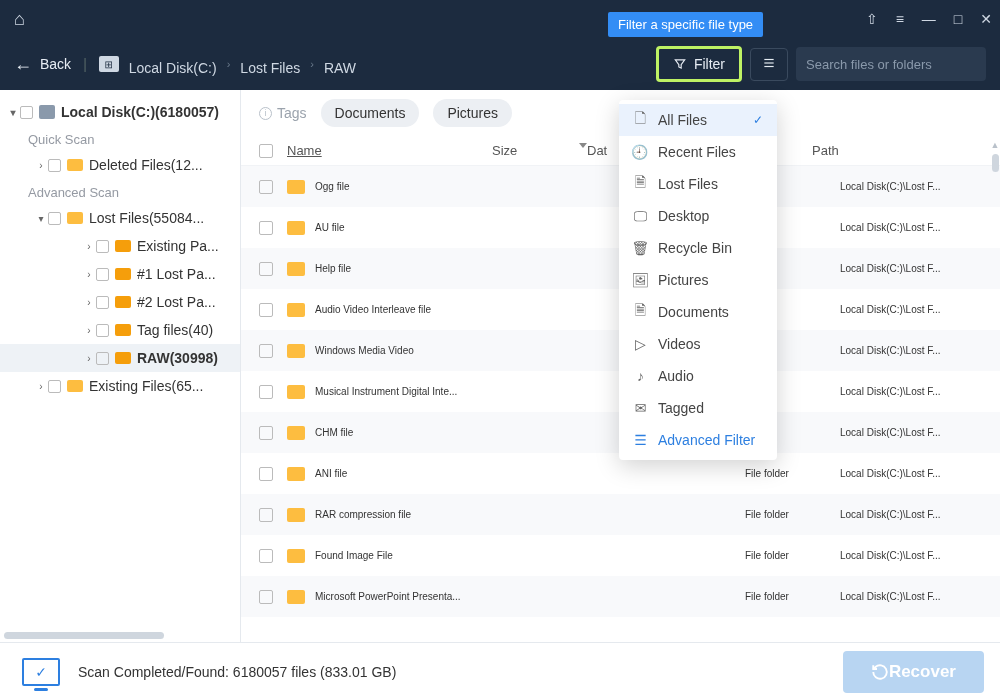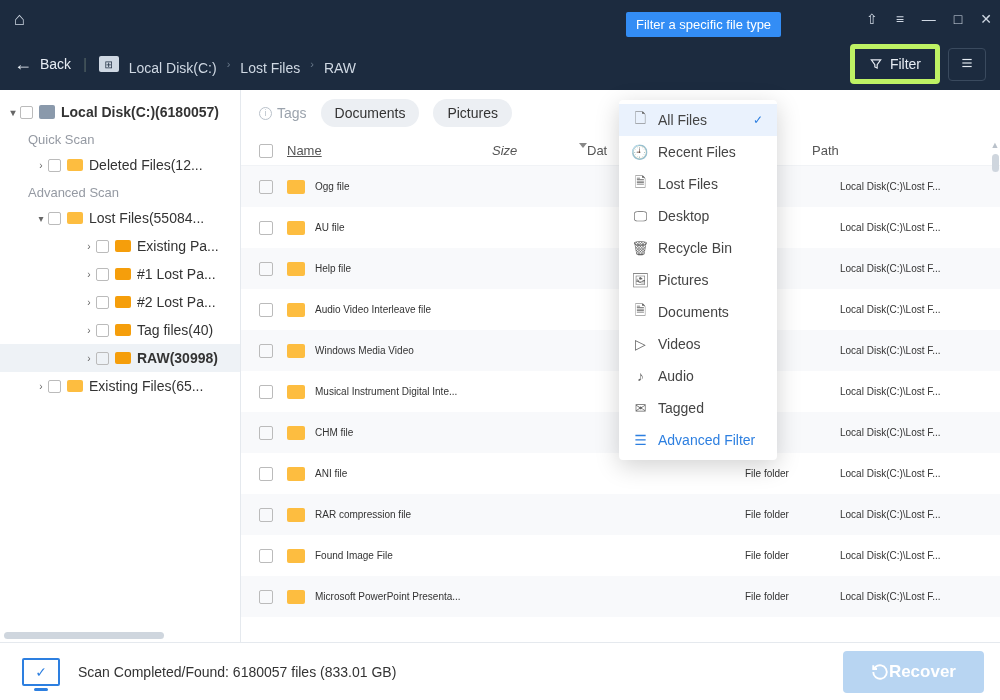--- a/index.html
+++ b/index.html
@@ -1,31 +1,31 @@
 <!DOCTYPE html>
 <html><head>
 <meta charset="utf-8">
 <style>
   * { box-sizing: border-box; margin: 0; padding: 0; font-family: -apple-system, "Segoe UI", Arial, sans-serif; }
   body { width: 1000px; height: 700px; overflow: hidden; background: #fff; position: relative; }
   .titlebar { height: 38px; background: #1c2b3f; display: flex; align-items: center; padding: 0 8px; position: relative; }
   .titlebar .home { color: #cfd8e3; font-size: 18px; margin-left: 6px; cursor: pointer; }
   .titlebar .right { position: absolute; right: 8px; display: flex; gap: 18px; color: #cfd8e3; font-size: 14px; }
   .titlebar .right span { cursor: pointer; }
-  .tooltip { position: absolute; left: 626px; top: 12px; background: #338df5; color: #fff; font-size: 13px; padding: 5px 10px; border-radius: 2px; z-index: 5; }
+  .tooltip { position: absolute; left: 608px; top: 12px; background: #338df5; color: #fff; font-size: 13px; padding: 5px 10px; border-radius: 2px; z-index: 5; }
   .toolbar { height: 52px; background: #1c2b3f; display: flex; align-items: center; padding: 0 14px; color: #e6ecf3; font-size: 14px; }
   .toolbar .back { display: flex; align-items: center; gap: 8px; cursor: pointer; }
   .toolbar .arrow { font-size: 18px; }
   .toolbar .sep { margin: 0 12px; color: #566; }
   .breadcrumb { display: flex; align-items: center; gap: 10px; color: #cfd8e3; font-size: 14px; }
   .breadcrumb .crumb { cursor: pointer; margin-top: 8px; }
   .breadcrumb .chev { color: #6a7a8c; font-size: 11px; }
   .disk-icon { display: inline-flex; width: 20px; height: 16px; background: #cfd8e3; border-radius: 2px; align-items: center; justify-content: center; color: #1c2b3f; font-size: 10px; }
   .toolbar .right { margin-left: auto; display: flex; align-items: center; gap: 8px; }
-  .filter-btn { border: 5px solid #bef264; padding: 7px 14px; border-radius: 4px; display: flex; align-items: center; gap: 7px; cursor: pointer; color: #e6ecf3; font-size: 14px; position: relative; }
+  .filter-btn { border: 3px solid #bef264; padding: 7px 14px; border-radius: 4px; display: flex; align-items: center; gap: 7px; cursor: pointer; color: #e6ecf3; font-size: 14px; position: relative; }
   .view-btn { border: 1px solid #3a4a5e; padding: 7px 10px; border-radius: 4px; cursor: pointer; color: #e6ecf3; position: relative; }
   .view-btn::after { content: ""; position: absolute; bottom: -7px; left: 50%; margin-left: -6px; border: 6px solid transparent; border-top-color: #e6ecf3; display: none; }
   .search { background: #2a3a4f; border-radius: 4px; display: flex; align-items: center; padding: 0 10px; height: 34px; width: 190px; color: #8a99ab; }
   .search input { background: transparent; border: none; outline: none; color: #e6ecf3; font-size: 13px; flex: 1; }
   .search input::placeholder { color: #8a99ab; }
   .main { display: flex; height: calc(700px - 38px - 52px - 58px); }
   .sidebar { width: 241px; border-right: 1px solid #e5e9ee; background: #fff; display: flex; flex-direction: column; }
   .tree { flex: 1; overflow: hidden; padding-top: 8px; font-size: 14px; }
   .tree .node { display: flex; align-items: center; height: 28px; padding-left: 6px; cursor: pointer; white-space: nowrap; overflow: hidden; text-overflow: ellipsis; color: #333; }
   .tree .caret { width: 14px; text-align: center; color: #666; font-size: 10px; }
@@ -43,21 +43,21 @@
   .scrollbar-h .thumb { width: 160px; height: 7px; background: #cfd6de; border-radius: 4px; }
   .content { flex: 1; display: flex; flex-direction: column; min-width: 0; }
   .tagbar { height: 46px; display: flex; align-items: center; gap: 14px; padding: 0 18px; font-size: 14px; color: #555; }
   .tagbar .tags-label { color: #9ba3ad; display: flex; align-items: center; gap: 5px; }
   .tag-circ { width: 13px; height: 13px; border: 1.5px solid #b9c1ca; border-radius: 50%; display: inline-flex; align-items: center; justify-content: center; font-size: 9px; color: #b9c1ca; }
   .tagbar .chip { background: #eceff3; padding: 6px 14px; border-radius: 14px; font-size: 14px; color: #333; cursor: pointer; }
   .headrow { height: 30px; display: flex; align-items: center; padding: 0 18px; border-bottom: 1px solid #f1f3f6; font-size: 13px; color: #555; }
   .headrow .hchk { width: 28px; display: flex; }
   .chkbox { width: 14px; height: 14px; border: 1px solid #bbb; border-radius: 2px; }
   .col-name { flex: 0 0 205px; text-decoration: underline; }
-  .col-size { flex: 0 0 95px; display: flex; gap: 12px; font-style: italic; }
+  .col-size { flex: 0 0 95px; display: flex; gap: 12px; }
   .col-date { flex: 0 0 130px; }
   .col-type { flex: 0 0 95px; }
   .col-path { flex: 1; min-width: 0; overflow: hidden; text-overflow: ellipsis; white-space: nowrap; }
   .rows { flex: 1; overflow: hidden; position: relative; }
   .row { height: 41px; display: flex; align-items: center; padding: 0 18px; font-size: 10px; color: #333; }
   .row:nth-child(odd) { background: #f8f9fb; }
   .row .fic { width: 18px; height: 14px; background: #fdbd40; border-radius: 2px; margin-right: 10px; }
   .row .chkc { width: 28px; display: flex; }
   .row .name { flex: 0 0 430px; white-space: nowrap; overflow: hidden; text-overflow: ellipsis; }
   .row .type { flex: 0 0 95px; }
@@ -114,20 +114,27 @@
         </svg>
       <span>Filter</span>
     </div>
     <div class="view-btn">
       <svg width="16" height="14" viewBox="0 0 24 24" fill="none" stroke="currentColor" stroke-width="2">
           <line x1="4" y1="6" x2="20" y2="6"></line>
           <line x1="4" y1="12" x2="20" y2="12"></line>
           <line x1="4" y1="18" x2="20" y2="18"></line>
         </svg>
     </div>
+    <div class="search">
+      <input placeholder="Search files or folders" style="">
+      <svg width="16" height="16" viewBox="0 0 24 24" fill="none" stroke="#cfd8e3" stroke-width="2">
+          <circle cx="10" cy="10" r="6"></circle>
+          <line x1="15" y1="15" x2="20" y2="20"></line>
+        </svg>
+    </div>
   </div>
 </div>
 
 <div class="main">
   <div class="sidebar">
     <div class="tree">
       <div class="node root">
         <span class="caret">▾</span>
           <span class="chk"></span>
           <span class="disk-ic"></span>

